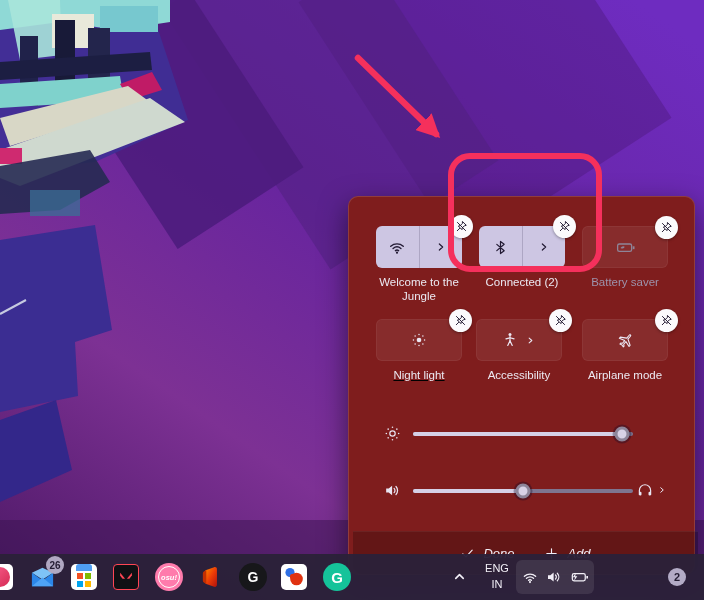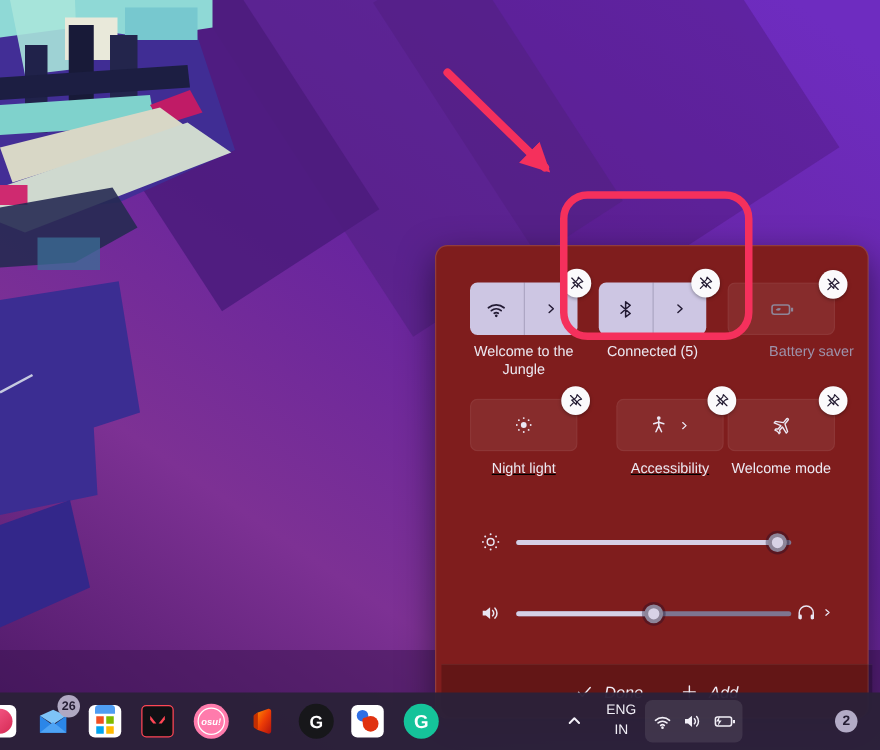--- a/index.html
+++ b/index.html
@@ -23,21 +23,21 @@
     position:relative;margin:0 auto;width:86px;height:42px;border-radius:6px;
     display:flex;align-items:center;justify-content:center;cursor:pointer;
   }
   .tile.on{background:#cdc6e3;}
   .tile.off{background:rgba(255,255,255,0.065);border:1px solid rgba(255,255,255,0.05);}
   .tile .half{flex:1;display:flex;align-items:center;justify-content:center;height:100%;}
   .tile .divider{width:1px;height:100%;background:rgba(30,20,55,0.18);}
   .tile-label{
     margin-top:7px;font-size:11.5px;line-height:1.25;color:#ece9f2;
   }
-  .tile-label.dim{color:#9d93ab;text-align:right;}
+  .tile-label.dim{color:#9d93ab;}
   .unpin{
     position:absolute;top:-11px;right:-11px;width:23px;height:23px;border-radius:50%;
     background:#fbfafc;display:flex;align-items:center;justify-content:center;
     box-shadow:0 1px 3px rgba(0,0,0,0.35);cursor:pointer;
   }
   
   .slider-row{position:absolute;left:0;width:100%;height:20px;}
   .slider-icon{position:absolute;left:34px;top:0px;}
   .slider-track{
     position:absolute;left:64px;top:8px;width:220px;height:4px;border-radius:2px;
@@ -188,21 +188,21 @@
         <div class="unpin">
           <svg viewBox="0 0 24 24" width="13" height="13">
               <g fill="none" stroke="#241c33" stroke-width="1.8" stroke-linejoin="round" stroke-linecap="round">
                 <path d="M14.2 3.2 L20.8 9.8 L17.2 10.8 L13.4 14.6 L12.8 17.8 L6.2 11.2 L9.4 10.6 L13.2 6.8 Z"></path>
                 <path d="M8.6 15.4 L4.2 19.8"></path>
                 <path d="M4.5 4.5 L19.5 19.5"></path>
               </g>
             </svg>
         </div>
       </div>
-      <div class="tile-label">Connected (5)</div>
+      <div class="tile-label">Connected (2)</div>
     </div>
 
     <div class="cell" style="left:218px;top:29px;">
       <div class="tile off">
         <svg viewBox="0 0 24 24" width="21" height="21">
             <g fill="none" stroke="#8e8598" stroke-width="1.5">
               <rect x="3" y="8" width="16" height="8.5" rx="2"></rect>
               <path d="M21.3 10.6 v3.3" stroke-width="2"></path>
             </g>
             <path d="M6.2 12.6 q2.1 -2.8 4.9 -1.5 q-.7 3.2 -4.9 1.5" fill="#8e8598"></path>
@@ -241,21 +241,21 @@
                 <path d="M14.2 3.2 L20.8 9.8 L17.2 10.8 L13.4 14.6 L12.8 17.8 L6.2 11.2 L9.4 10.6 L13.2 6.8 Z"></path>
                 <path d="M8.6 15.4 L4.2 19.8"></path>
                 <path d="M4.5 4.5 L19.5 19.5"></path>
               </g>
             </svg>
         </div>
       </div>
       <div class="tile-label">Night light</div>
     </div>
 
-    <div class="cell" style="left:129px;top:122px;text-decoration:underline;">
+    <div class="cell" style="left:112px;top:122px;">
       <div class="tile off">
         <svg viewBox="0 0 24 24" width="18" height="18">
             <circle cx="12" cy="4.6" r="2" fill="#ece8f4"></circle>
             <g fill="none" stroke="#ece8f4" stroke-width="1.6" stroke-linecap="round">
               <path d="M12 7.4 V13"></path>
               <path d="M12 9 L6.6 10.6 M12 9 L17.4 10.6"></path>
               <path d="M12 13 L9 19.2 M12 13 L15 19.2"></path>
             </g>
           </svg>
         <svg viewBox="0 0 24 24" width="13" height="13" style="margin-left:5px;">
@@ -282,21 +282,21 @@
         <div class="unpin">
           <svg viewBox="0 0 24 24" width="13" height="13">
               <g fill="none" stroke="#241c33" stroke-width="1.8" stroke-linejoin="round" stroke-linecap="round">
                 <path d="M14.2 3.2 L20.8 9.8 L17.2 10.8 L13.4 14.6 L12.8 17.8 L6.2 11.2 L9.4 10.6 L13.2 6.8 Z"></path>
                 <path d="M8.6 15.4 L4.2 19.8"></path>
                 <path d="M4.5 4.5 L19.5 19.5"></path>
               </g>
             </svg>
         </div>
       </div>
-      <div class="tile-label">Welcome mode</div>
+      <div class="tile-label">Airplane mode</div>
     </div>
 
     <div class="slider-row" style="top:227px;">
       <div class="slider-icon">
         <svg viewBox="0 0 24 24" width="19" height="19">
             <circle cx="12" cy="12" r="3.4" fill="none" stroke="#e9e5f2" stroke-width="1.5"></circle>
             <g fill="#e9e5f2">
               <circle cx="12" cy="4.2" r="1"></circle>
               <circle cx="17.5" cy="6.5" r="1"></circle>
               <circle cx="19.8" cy="12" r="1"></circle>

